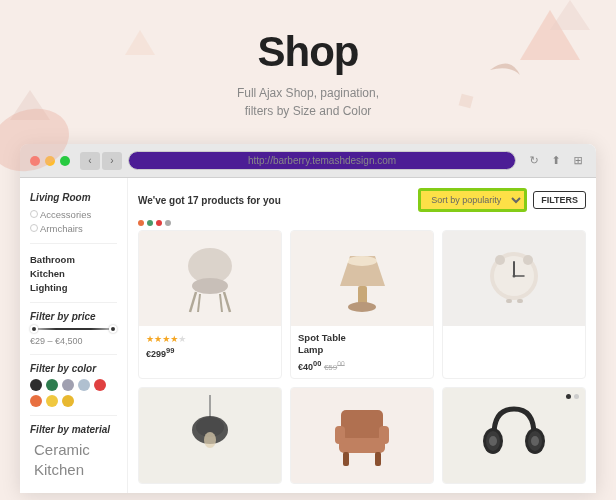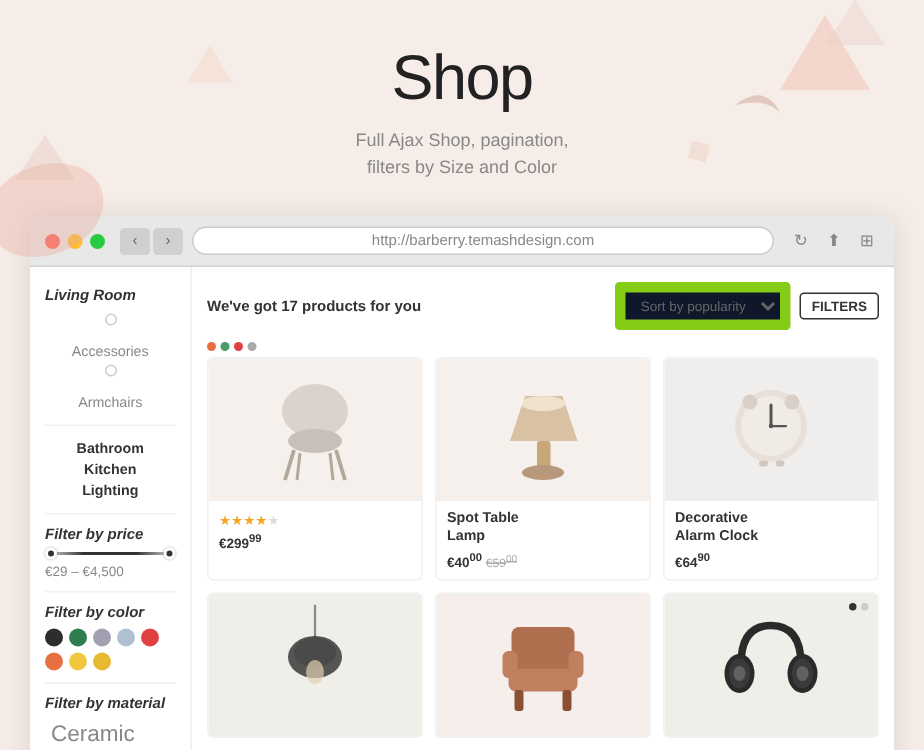--- a/index.html
+++ b/index.html
@@ -13,21 +13,21 @@
     }
 
     .hero-section {
       text-align: center;
       padding: 28px 20px 16px;
       position: relative;
       z-index: 1;
     }
     .hero-title {
       font-size: 42px;
-      font-weight: 400;
+      font-weight: 700;
       color: #222;
       letter-spacing: -1px;
       margin-bottom: 8px;
     }
     .hero-subtitle {
       font-size: 12px;
       color: #888;
       line-height: 1.5;
     }
 
@@ -62,21 +62,21 @@
     }
     .nav-btn {
       width: 20px; height: 18px;
       background: #d0d0d0;
       border-radius: 3px;
       display: flex; align-items: center; justify-content: center;
       font-size: 10px; color: #666; cursor: pointer;
     }
     .browser-url {
       flex: 1;
-      background: #ffffff;
+      background: #4c1d95;
       border-radius: 12px;
       padding: 3px 10px;
       font-size: 10px;
       color: #888;
       text-align: center;
       border: 1px solid #ccc;
     }
     .browser-icons {
       display: flex; gap: 6px; margin-left: 4px;
     }
@@ -105,21 +105,21 @@
       color: #333;
       font-size: 10px;
       margin-bottom: 4px;
       font-style: italic;
     }
     .sidebar-item {
       color: #888;
       font-size: 9.5px;
       padding: 1.5px 0;
       cursor: pointer;
-      display: flex; align-items: center; gap: 12px; flex-direction: column;
+      display: flex; align-items: center; gap: 2px;
     }
     .sidebar-item .radio {
       width: 8px; height: 8px; border-radius: 50%;
       border: 1px solid #ccc;
       display: inline-block;
     }
     .sidebar-bold {
       font-weight: 700; color: #333; cursor: pointer;
     }
     .sidebar-divider {
@@ -158,24 +158,24 @@
     }
     .products-count {
       font-size: 10px; color: #888; text-align: center;
     }
     .products-count span { font-weight: 700; color: #333; }
     .sort-filter {
       display: flex; gap: 6px; align-items: center;
     }
     .sort-select {
       font-size: 9px; color: #666;
-      border: 7px solid #84cc16;
+      border: 3px solid #84cc16;
       border-radius: 3px;
       padding: 3px 6px;
-      background: #0f172a;
+      background: #fde047;
       cursor: pointer;
     }
     .filter-btn {
       font-size: 9px;
       border: 1px solid #333;
       border-radius: 3px;
       padding: 3px 7px;
       background: #fff;
       cursor: pointer;
       color: #333;
@@ -428,24 +428,20 @@
 
               <line x1="32" y1="32" x2="42" y2="32" stroke="#555" stroke-width="1.5" stroke-linecap="round"></line>
 
               <circle cx="18" cy="16" r="5" fill="#d8d0c8"></circle>
               <circle cx="46" cy="16" r="5" fill="#d8d0c8"></circle>
 
               <rect x="24" y="55" width="6" height="4" rx="2" fill="#d0c8c0"></rect>
               <rect x="35" y="55" width="6" height="4" rx="2" fill="#d0c8c0"></rect>
             </svg>
           </div>
-          <div class="product-info">
-            <div class="product-name">Decorative<br>Alarm Clock</div>
-            <div class="product-price"><span class="price-main">€64<sup>90</sup></span></div>
-          </div>
         </div>
 
         <div class="product-card">
           <div class="product-badge product-badge-sale">-8%</div>
           <div class="product-img-area" style="background:#f0eee8">
             <svg width="55" height="80" viewBox="0 0 55 80">
 
               <line x1="27" y1="0" x2="27" y2="25" stroke="#888" stroke-width="1.5"></line>
 
               <ellipse cx="27" cy="35" rx="18" ry="14" fill="#3a3a3a" opacity="0.85"></ellipse>

